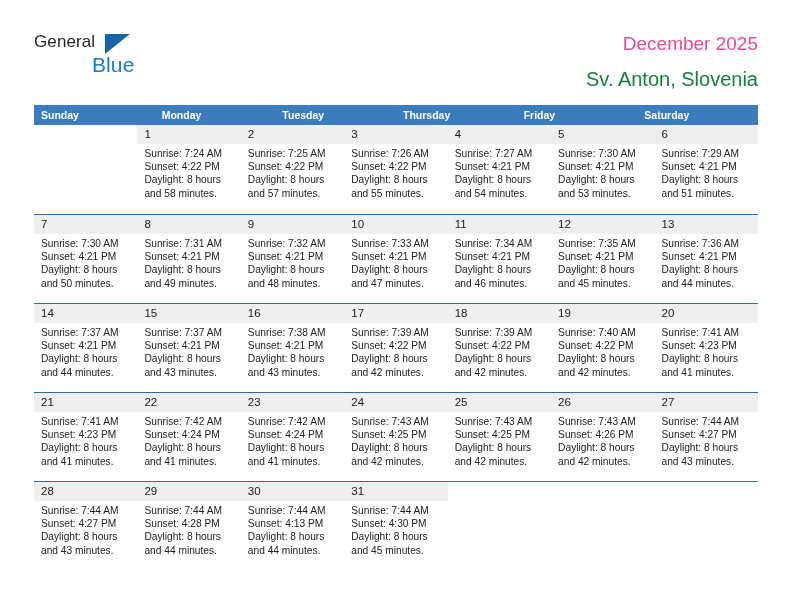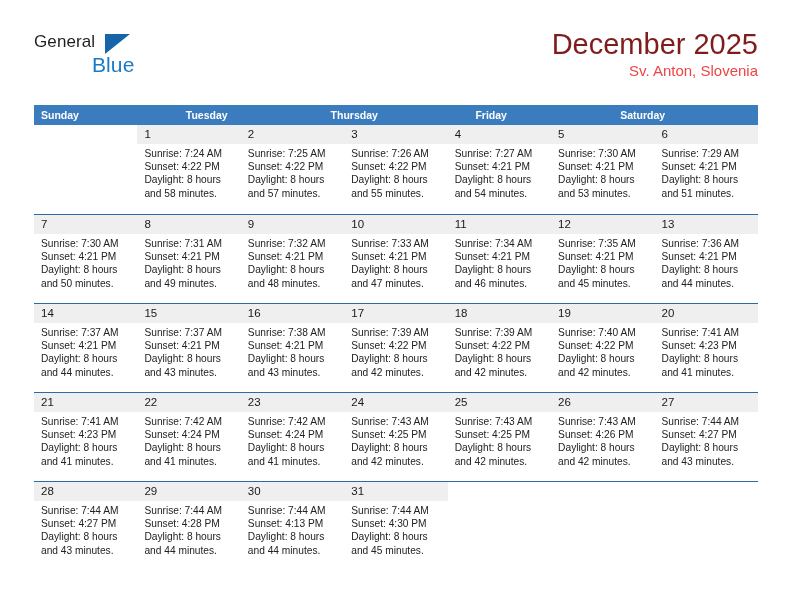--- a/index.html
+++ b/index.html
@@ -63,31 +63,31 @@
     letter-spacing: 0.1px;
   }
 
   .title-block {
     position: absolute;
     right: 0;
     top: 0;
     text-align: right;
   }
   .cal-title {
-    font-size: 29px;
+    font-size: 19px;
     font-weight: normal;
-    color: #7f1d1d;
+    color: #ec4899;
     line-height: 34px;
     white-space: nowrap;
   }
   .cal-subtitle {
-    font-size: 15px;
-    color: #ef4444;
+    font-size: 20px;
+    color: #15803d;
     line-height: 20px;
-    margin-top: 0;
+    margin-top: 8px;
     white-space: nowrap;
   }
 
   
   .calendar {
     position: absolute;
     left: 34px;
     top: 105px;
     width: 724px;
   }
@@ -166,20 +166,21 @@
     <div class="title-block">
       <div class="cal-title">December 2025</div>
       <div class="cal-subtitle">Sv. Anton, Slovenia</div>
     </div>
 
   </div>
 
   <div class="calendar">
     <div class="weekdays" id="weekday-header">
         <div class="weekday">Sunday</div>
+        <div class="weekday">Monday</div>
         <div class="weekday">Tuesday</div>
         <div class="weekday">Thursday</div>
         <div class="weekday">Friday</div>
         <div class="weekday">Saturday</div>
       </div>
     <div id="weeks-container">
         <div class="week">
           <div class="daynum-band" style="left: 14.2857%; width: 85.7143%;"></div>
           <div class="day empty">
             <div class="day-num"></div>

